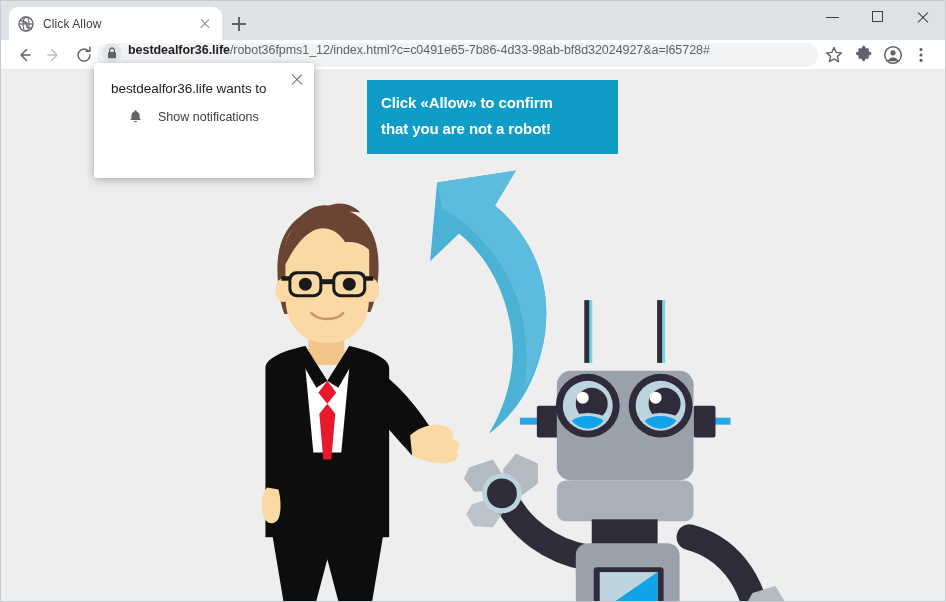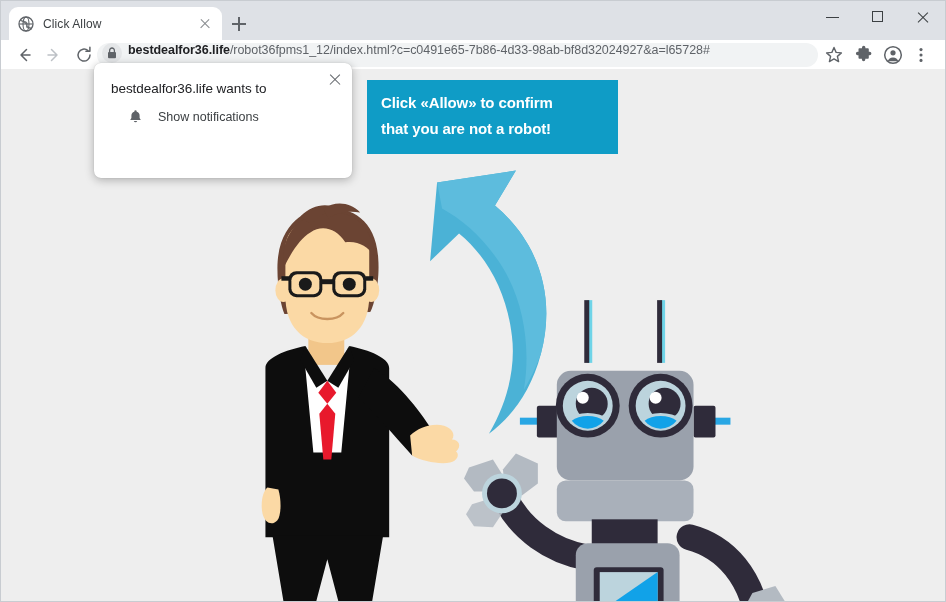--- a/index.html
+++ b/index.html
@@ -202,24 +202,24 @@
     letter-spacing: -.1px;
   }
 
   .art { position: absolute; left: 0; top: 0; width: 100%; height: 100%; }
 
   
   .permission {
     position: absolute;
     left: 93px;
     top: 62px;
-    width: 258px;
+    width: 220px;
     height: 115px;
     background: #ffffff;
-    border-radius: 7px;
+    border-radius: 2px;
     box-shadow: 0 2px 10px rgba(0,0,0,.28), 0 0 1px rgba(0,0,0,.2);
     z-index: 50;
   }
   .perm-close {
     position: absolute;
     right: 8px; top: 8px;
     width: 18px; height: 18px;
   }
   .perm-close:before, .perm-close:after {
     content: "";

